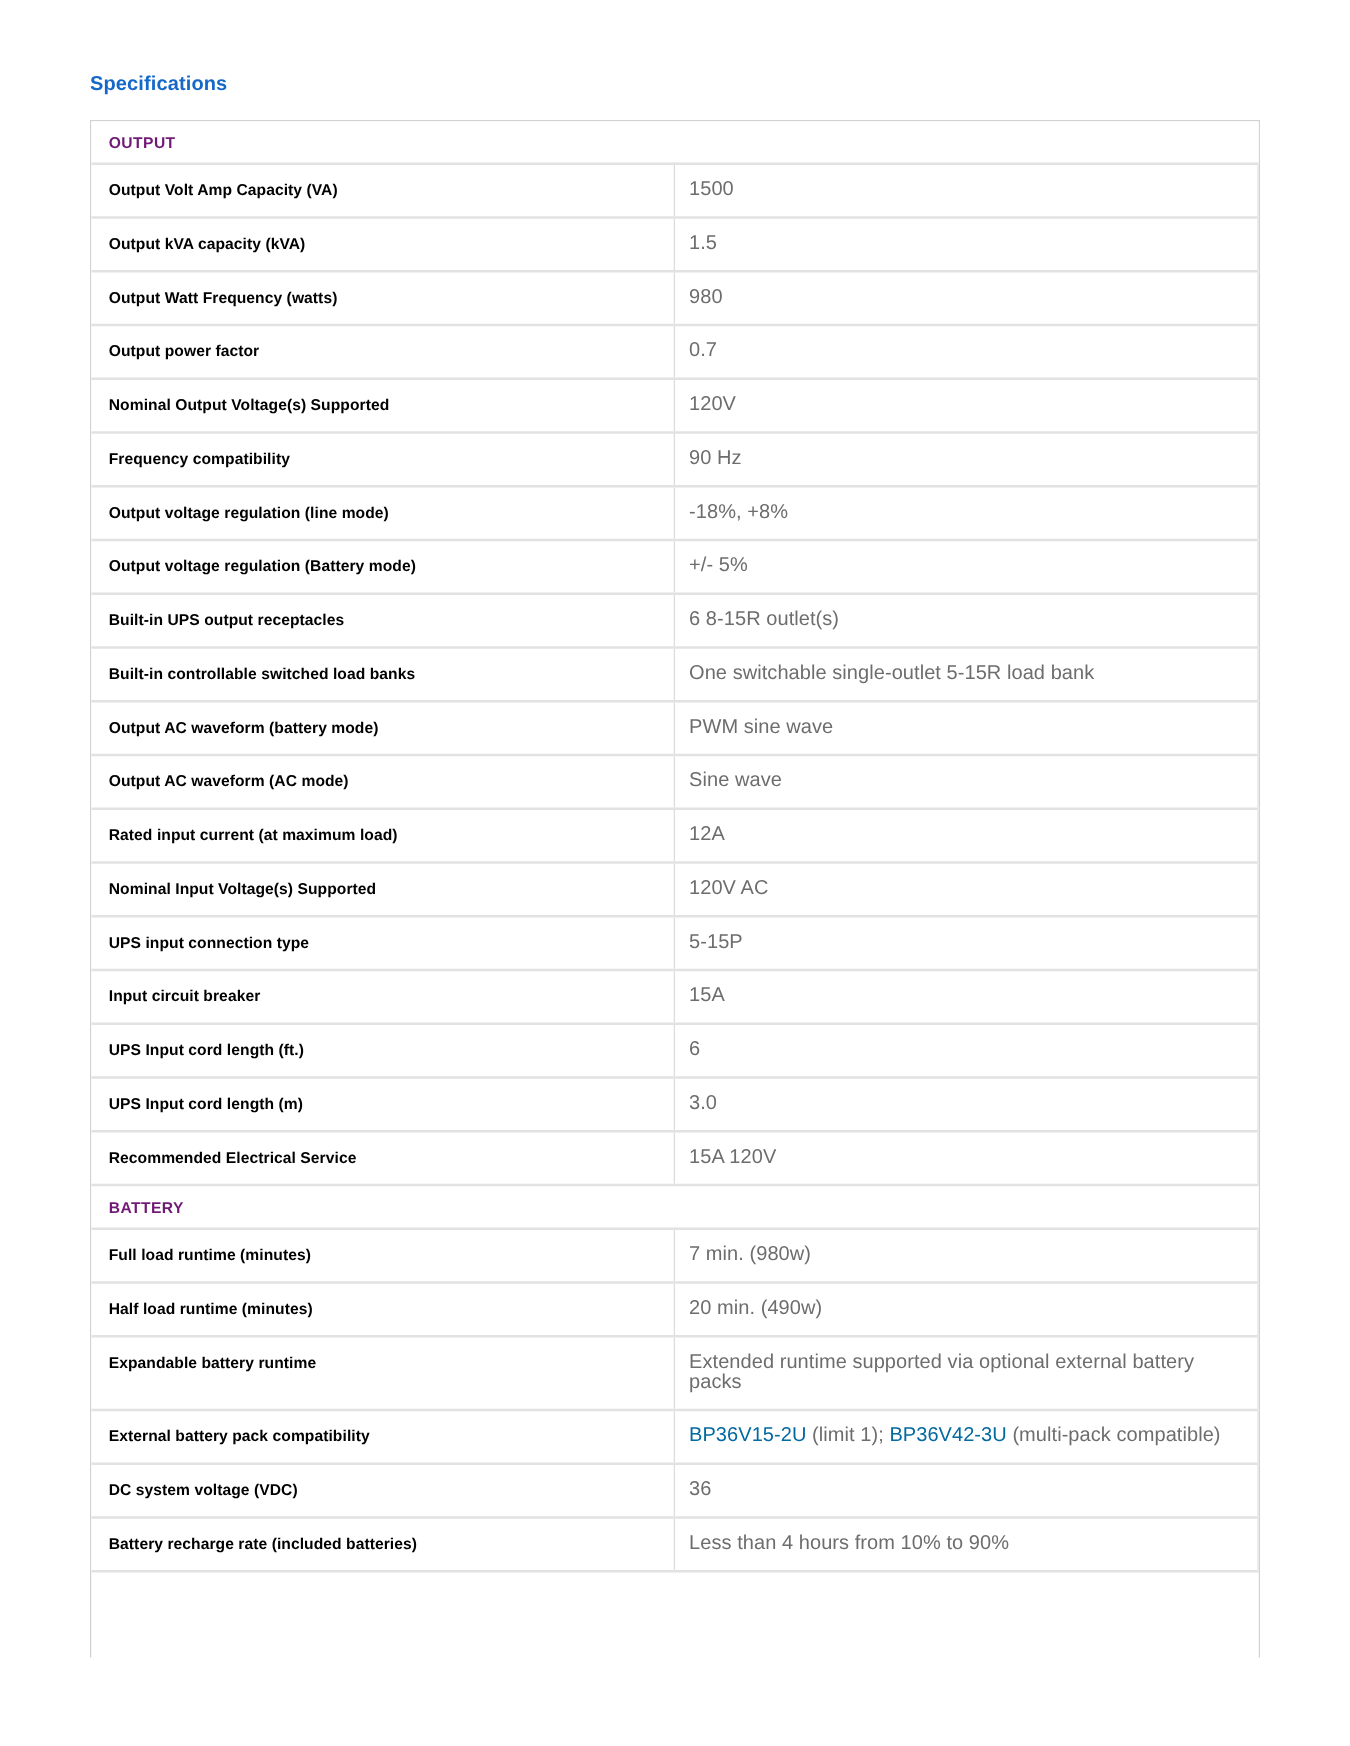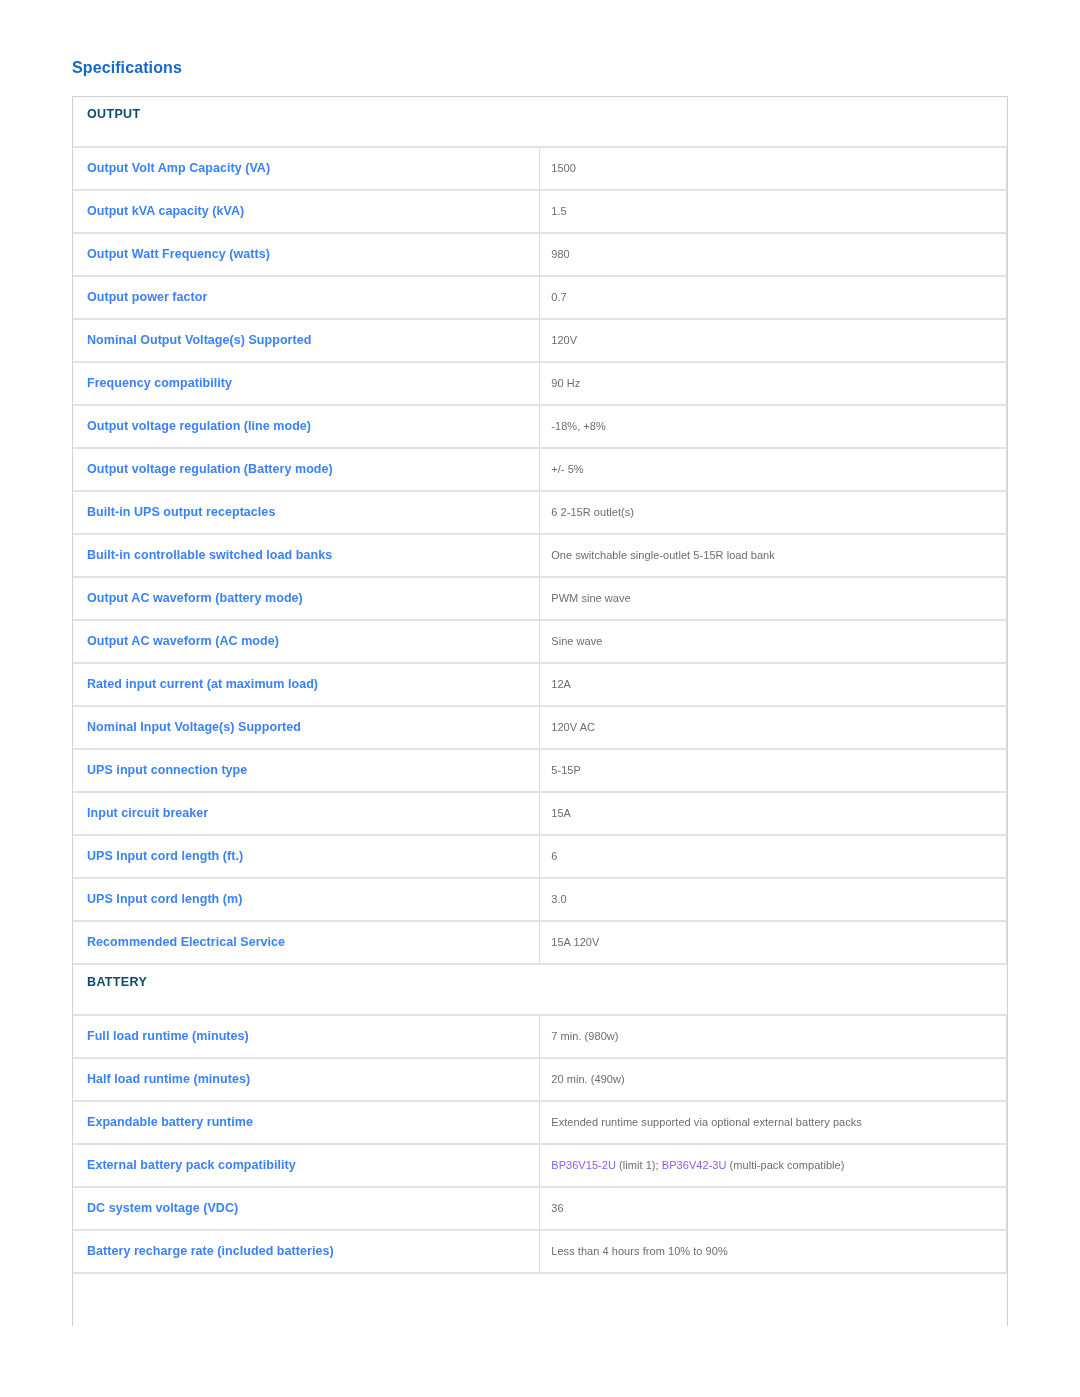--- a/index.html
+++ b/index.html
@@ -50,63 +50,63 @@
   }
 
   table.spec-table {
     width: 100%;
     border-collapse: collapse;
     table-layout: fixed;
   }
 
   
   tr.section-row > td {
-    padding: 10px 0 25px 14px;
+    padding: 10px 0 9px 14px;
     font-size: 12.5px;
     font-weight: bold;
-    color: #0c4a6e;
+    color: #701a75;
     letter-spacing: 0.35px;
     border-bottom: 2px solid #e2e2e2;
     background: #ffffff;
     vertical-align: middle;
   }
 
   
   tr.data-row > td {
     vertical-align: top;
     background: #ffffff;
   }
 
   td.spec-label {
     width: 212px;
     padding: 12px 14px 13px 14px;
     font-size: 12.5px;
     font-weight: bold;
-    color: #3b82f6;
+    color: #000000;
     line-height: 16px;
     border-right: 1px solid #dcdcdc;
     border-bottom: 2px solid #e2e2e2;
     box-sizing: border-box;
     letter-spacing: 0.05px;
   }
 
   td.spec-value {
     padding: 12px 14px 13px 11px;
-    font-size: 11px;
+    font-size: 16px;
     font-weight: normal;
     color: #6d6d6d;
     line-height: 16px;
     border-bottom: 2px solid #e2e2e2;
     border-right: 1px solid #dcdcdc;
     box-sizing: border-box;
     letter-spacing: 0.05px;
   }
 
   a.spec-link {
-    color: #8b5cf6;
+    color: #0369a1;
     text-decoration: none;
   }
 </style>
 </head>
 <body>
 
 <div class="page">
 
   <div class="spec-heading">Specifications</div>
 
@@ -143,21 +143,21 @@
           <tr class="data-row">
             <td class="spec-label">Output voltage regulation (line mode)</td>
             <td class="spec-value">-18%, +8%</td>
           </tr>
           <tr class="data-row">
             <td class="spec-label">Output voltage regulation (Battery mode)</td>
             <td class="spec-value">+/- 5%</td>
           </tr>
           <tr class="data-row">
             <td class="spec-label">Built-in UPS output receptacles</td>
-            <td class="spec-value">6 2-15R outlet(s)</td>
+            <td class="spec-value">6 8-15R outlet(s)</td>
           </tr>
           <tr class="data-row">
             <td class="spec-label">Built-in controllable switched load banks</td>
             <td class="spec-value">One switchable single-outlet 5-15R load bank</td>
           </tr>
           <tr class="data-row">
             <td class="spec-label">Output AC waveform (battery mode)</td>
             <td class="spec-value">PWM sine wave</td>
           </tr>
           <tr class="data-row">

